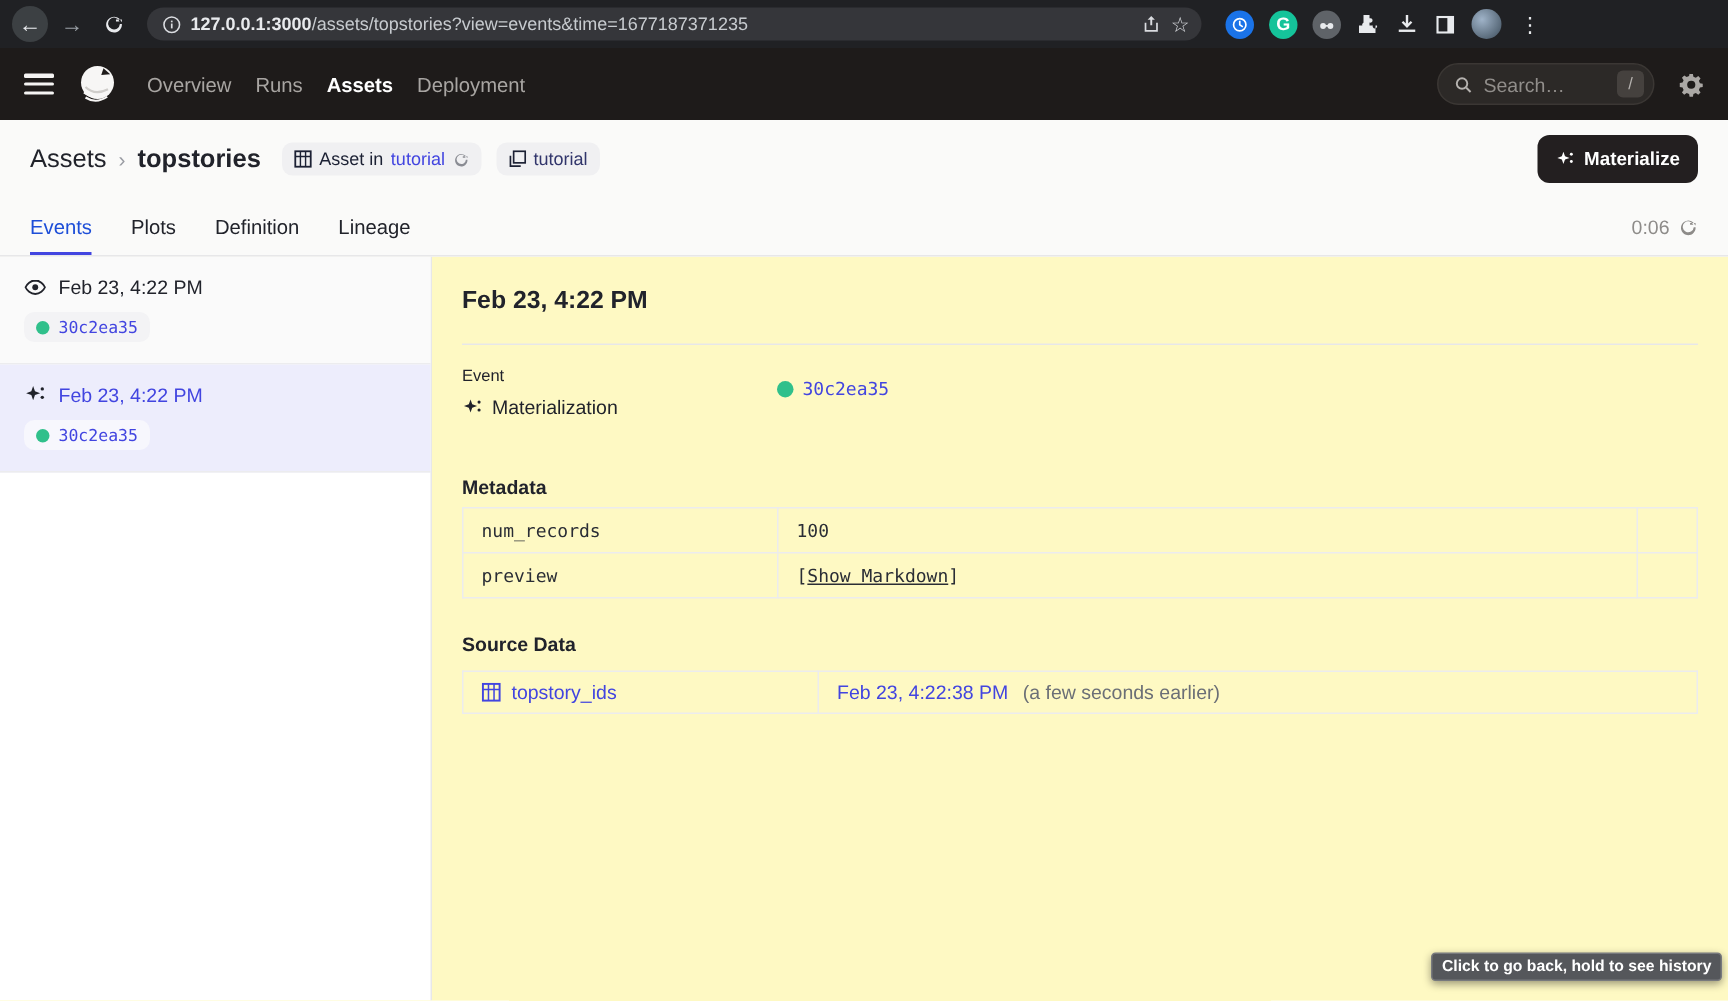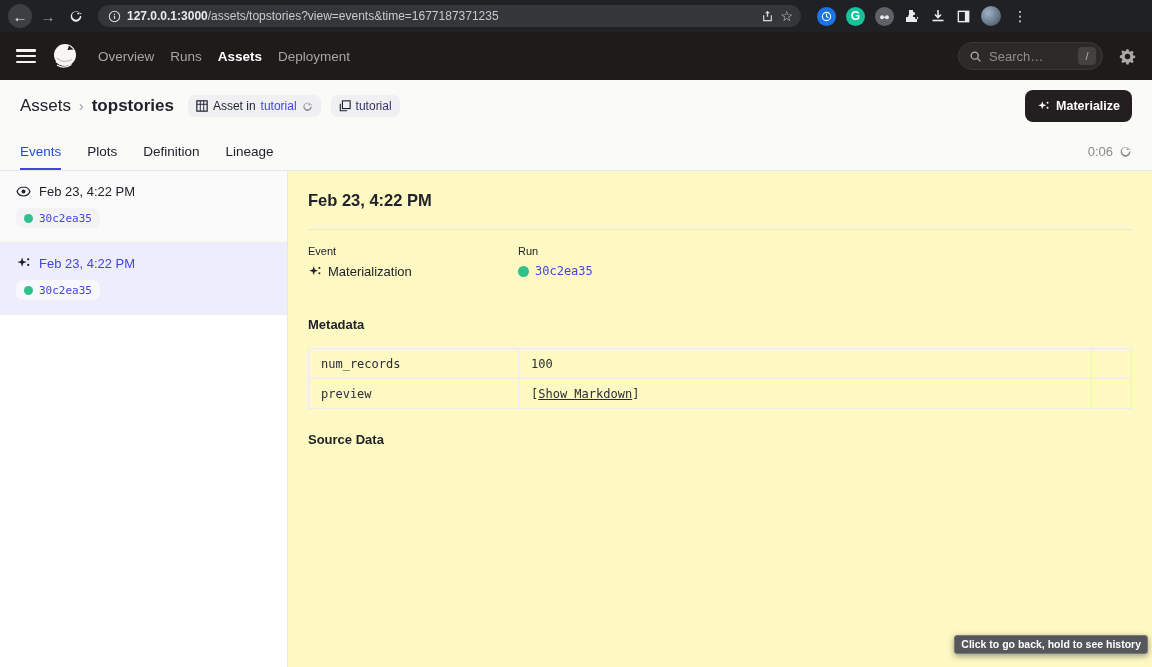--- a/index.html
+++ b/index.html
@@ -83,21 +83,21 @@
   .detail-title { font-size:16.5px; font-weight:700; color:#21232b; margin-bottom:19px; }
   .divider { border-top:1px solid #e7e7e9; }
   .cols { display:grid; grid-template-columns:210px 210px 1fr; padding-top:15px; }
   .col-label { font-size:11px; font-weight:400; color:#21232b; }
   .col-value { margin-top:7px; font-size:13px; color:#21232b; display:flex; align-items:center; gap:6px; }
   .run-link { font-size:12px; color:#4245e0; cursor:pointer; }
   .job-dash { color:#6b6f76; }
 
   .section-label { font-size:13px; font-weight:700; color:#21232b; }
   .meta-section { margin-top:38px; }
-  .meta-table { width:100%; border-collapse:collapse; margin-top:16px; border:1px solid #e8e8ea; }
+  .meta-table { width:100%; border-collapse:collapse; margin-top:6px; border:1px solid #e8e8ea; }
   .meta-table td { border:1px solid #ececee; padding:7px 12px; font-size:12px; color:#2a2d35; height:30px; }
   .meta-table td.k { width:210px; }
   .meta-table td.x { width:40px; }
   .ulink { text-decoration:underline; cursor:pointer; }
   .copy-ic { margin-left:6px; color:#8a8c93; vertical-align:-2px; cursor:pointer; }
 
   .src-section { margin-top:23px; }
   .src-table { width:100%; border-collapse:collapse; margin-top:10px; border:1px solid #e8e8ea; }
   .src-table td { border:1px solid #ececee; padding:5px 12px; font-size:13px; height:28px; }
   .src-table td.a { width:237px; }
@@ -313,21 +313,20 @@
         <div class="col-value">
           <svg width="14" height="14" viewBox="0 0 16 16">
             <path d="M6.5 1.5l1.3 3.7 3.7 1.3-3.7 1.3-1.3 3.7-1.3-3.7-3.7-1.3 3.7-1.3 1.3-3.7z" fill="#21232b"></path>
             <circle cx="13" cy="3.5" r="1.2" fill="#21232b"></circle>
               <circle cx="13" cy="9.5" r="1.2" fill="#21232b"></circle>
           </svg>
           <span>Materialization</span>
         </div>
       </div>
       <div>
-        <div class="col-label">Run</div>
         <div class="col-value">
           <span class="dot" style="width:11px;height:11px"></span>
           <span class="run-link mono">30c2ea35</span>
         </div>
       </div>
     </div>
 
     <div class="meta-section">
       <div class="section-label">Metadata</div>
       <table class="meta-table mono">
@@ -341,17 +340,36 @@
           <td class="k">preview</td>
           <td><span>[</span><span class="ulink">Show Markdown</span><span>]</span></td>
           <td class="x"></td>
         </tr>
       </tbody>
         </table>
     </div>
 
     <div class="src-section">
       <div class="section-label">Source Data</div>
+      <table class="src-table">
+        <tbody>
+            <tr>
+          <td class="a">
+            <span class="src-asset">
+              <svg width="13" height="13" viewBox="0 0 14 14">
+                    <rect x="1" y="1" width="12" height="12" fill="none" stroke="#4245e0" stroke-width="1.4"></rect>
+                    <path d="M1 5h12M5 1v12M9 1v12" stroke="#4245e0" stroke-width="1.1"></path>
+                  </svg>
+              <span>topstory_ids</span>
+            </span>
+          </td>
+          <td>
+            <span class="src-time">Feb 23, 4:22:38 PM</span>
+            <span class="src-rel">(a few seconds earlier)</span>
+          </td>
+        </tr>
+      </tbody>
+        </table>
     </div>
   </div>
 </div>
 
 <div class="back-tooltip">Click to go back, hold to see history</div>
 
 </body></html>

